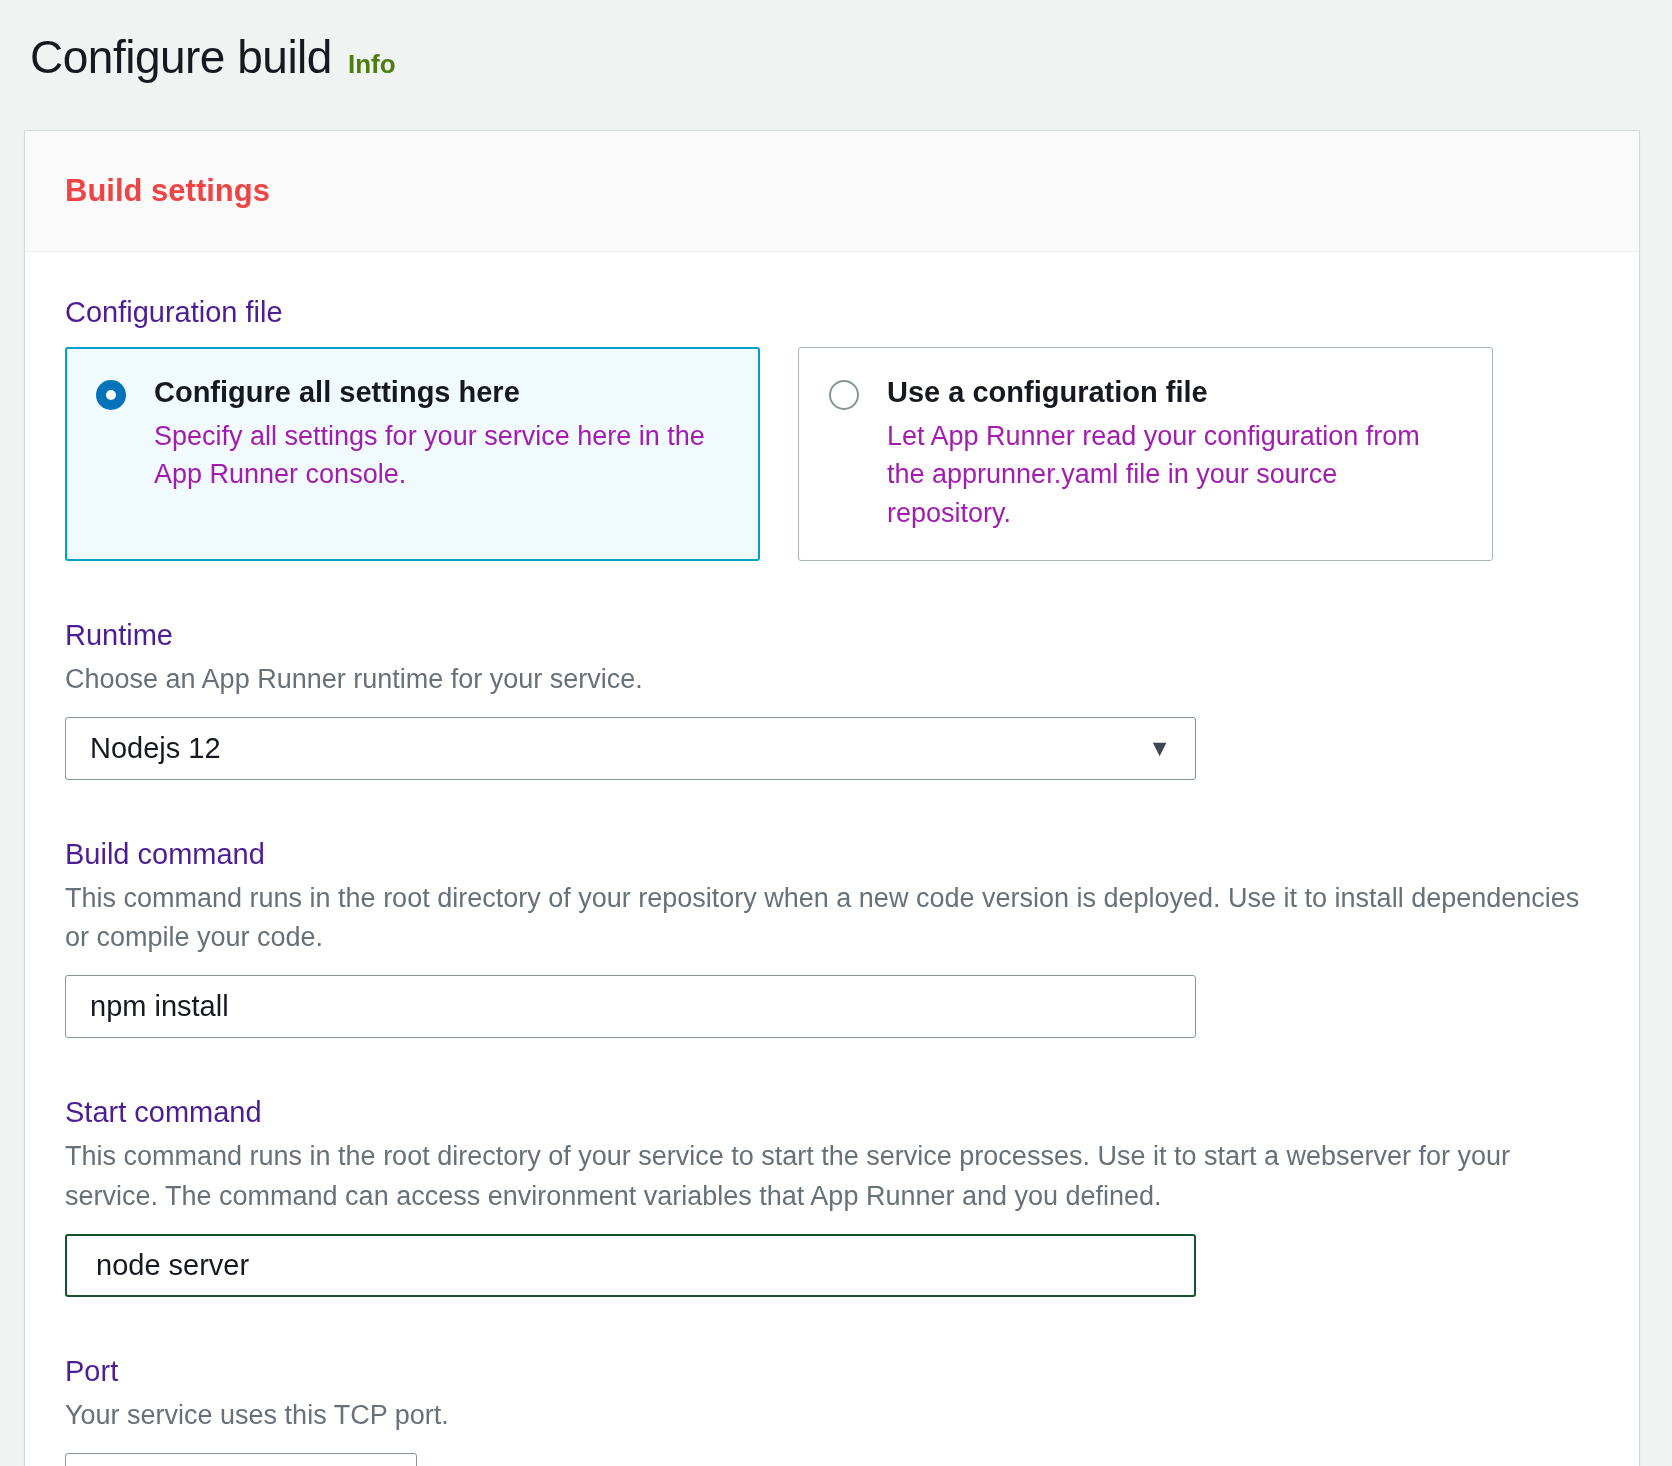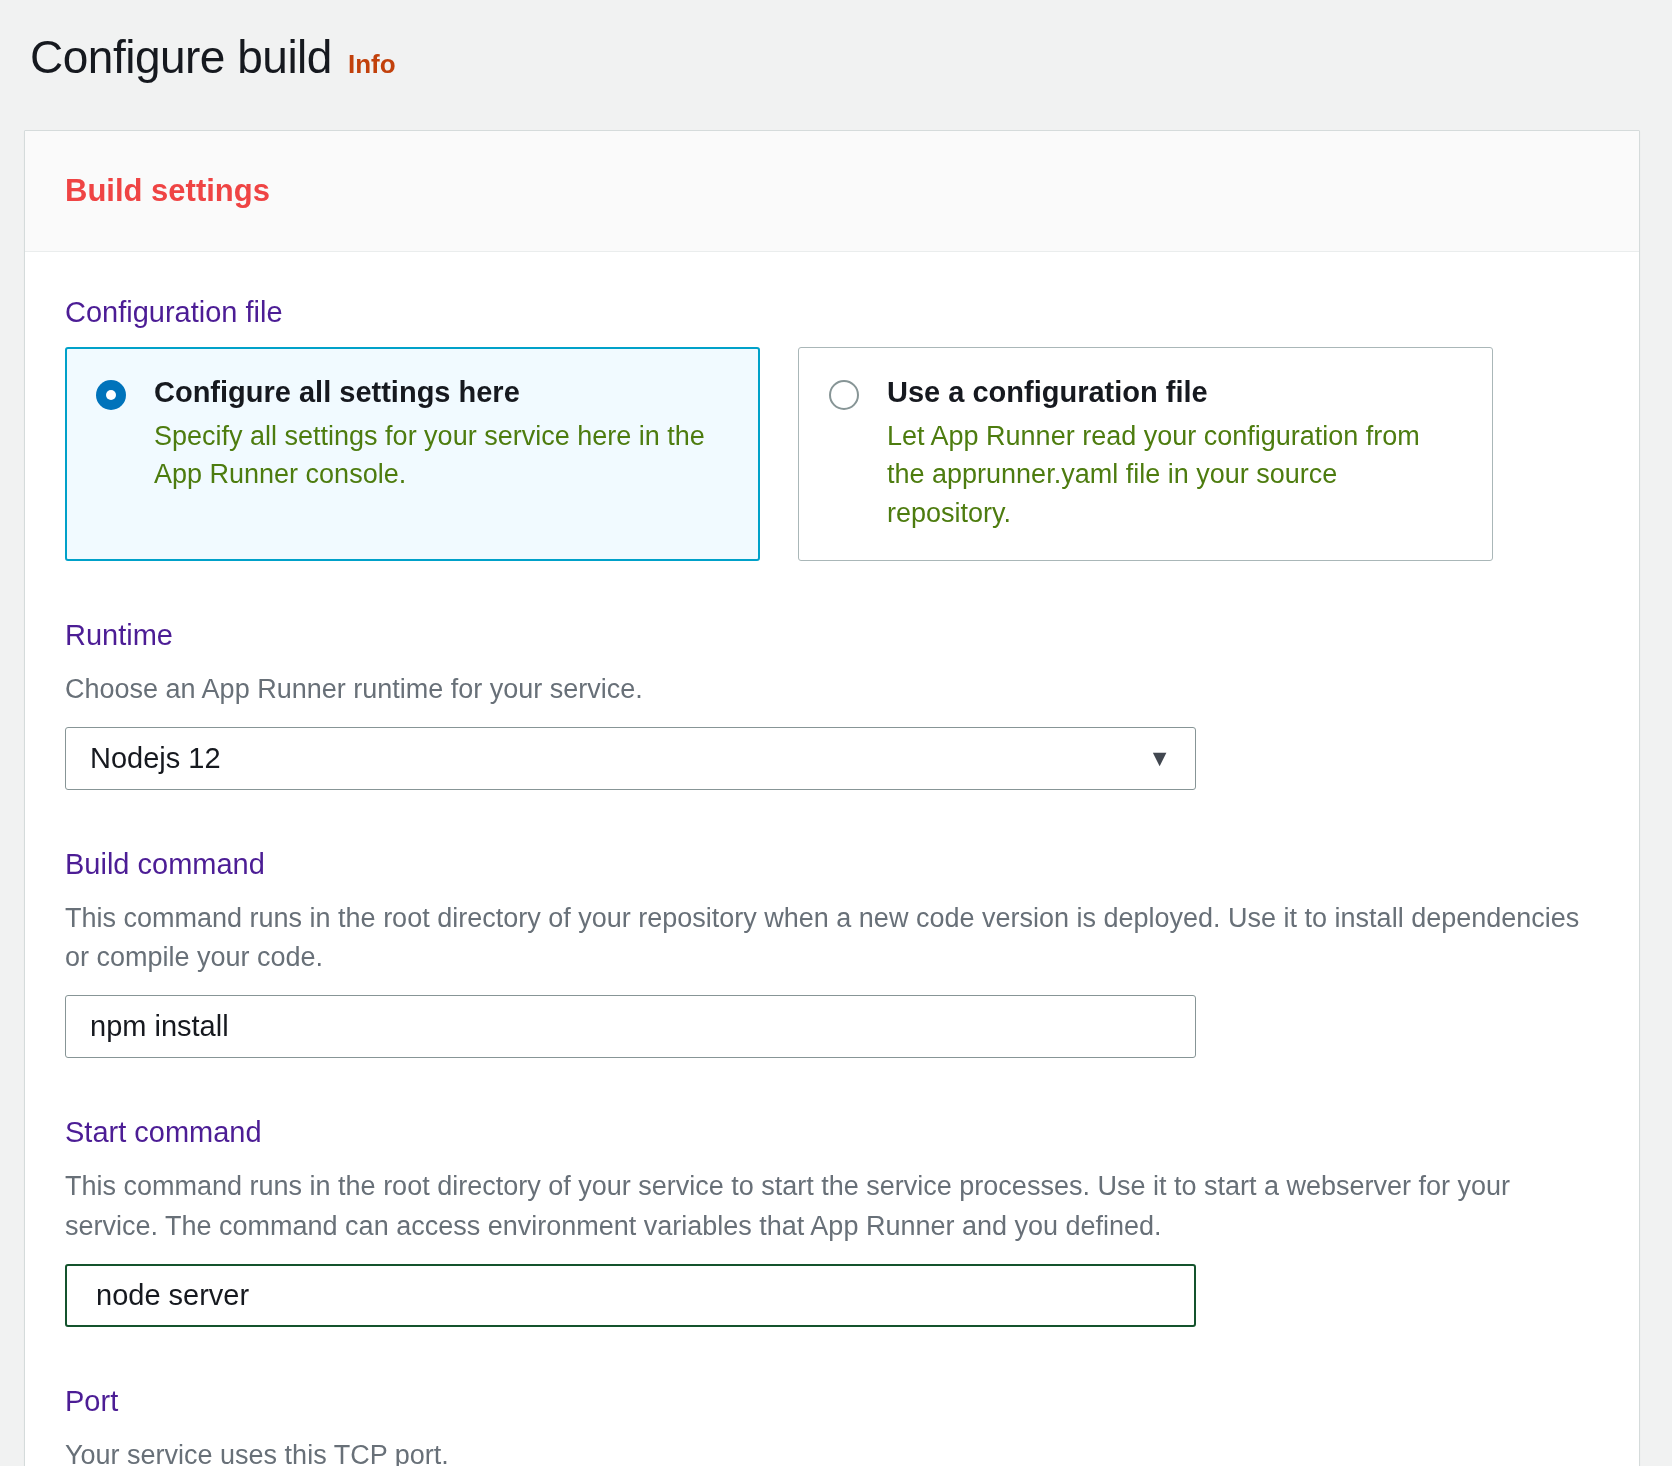--- a/index.html
+++ b/index.html
@@ -8,42 +8,42 @@
     background: #f1f2f2;
     font-family: "Liberation Sans", sans-serif;
     color: #16191f;
   }
   body { min-height: 1466px; }
   .page { padding: 30px 32px 0 28px; }
 
   
   .page-header { display: flex; align-items: baseline; gap: 16px; margin-left: 2px; }
   .page-title { font-size: 46px; font-weight: 400; letter-spacing: -0.5px; color: #16191f; }
-  .info-link { font-size: 26px; font-weight: 700; color: #c2410c; text-decoration: none; cursor: pointer; }
+  .info-link { font-size: 26px; font-weight: 700; color: #4d7c0f; text-decoration: none; cursor: pointer; }
 
   
   .card {
     margin-top: 46px;
     margin-left: -4px;
     width: 1616px;
     background: #ffffff;
     border: 1px solid #d5dbdb;
     border-radius: 1px;
     box-shadow: 0 1px 1px 0 rgba(0,28,36,0.10);
   }
   .card-header {
     background: #fafafa;
     border-bottom: 1px solid #eaeded;
     padding: 42px 40px;
   }
   .card-title { font-size: 31px; font-weight: 700; color: #ef4444; }
   .card-body { padding: 44px 40px 46px 40px; }
 
   .field-label { font-size: 29px; font-weight: 400; color: #4c1d95; }
-  .field-desc { font-size: 27px; color: #687078; margin-top: 18px; line-height: 1.45; }
+  .field-desc { font-size: 27px; color: #687078; margin-top: 8px; line-height: 1.45; }
   .section { margin-top: 58px; }
 
   
   .tiles { display: flex; gap: 38px; margin-top: 18px; }
   .tile {
     width: 695px;
     border: 1px solid #aab7b8;
     border-radius: 3px;
     background: #ffffff;
     padding: 28px 30px;
@@ -72,21 +72,21 @@
   .radio.checked::after {
     content: "";
     position: absolute;
     left: 50%; top: 50%;
     width: 10px; height: 10px;
     transform: translate(-50%, -50%);
     border-radius: 50%;
     background: #ffffff;
   }
   .tile-title { font-size: 29px; font-weight: 700; color: #16191f; }
-  .tile-desc { font-size: 27px; color: #4d7c0f; margin-top: 8px; line-height: 1.42; }
+  .tile-desc { font-size: 27px; color: #a21caf; margin-top: 8px; line-height: 1.42; }
 
   
   .select-box, .text-input {
     margin-top: 18px;
     width: 1131px;
     height: 63px;
     background: #ffffff;
     border: 1px solid #879596;
     border-radius: 3px;
     font-size: 29px;

